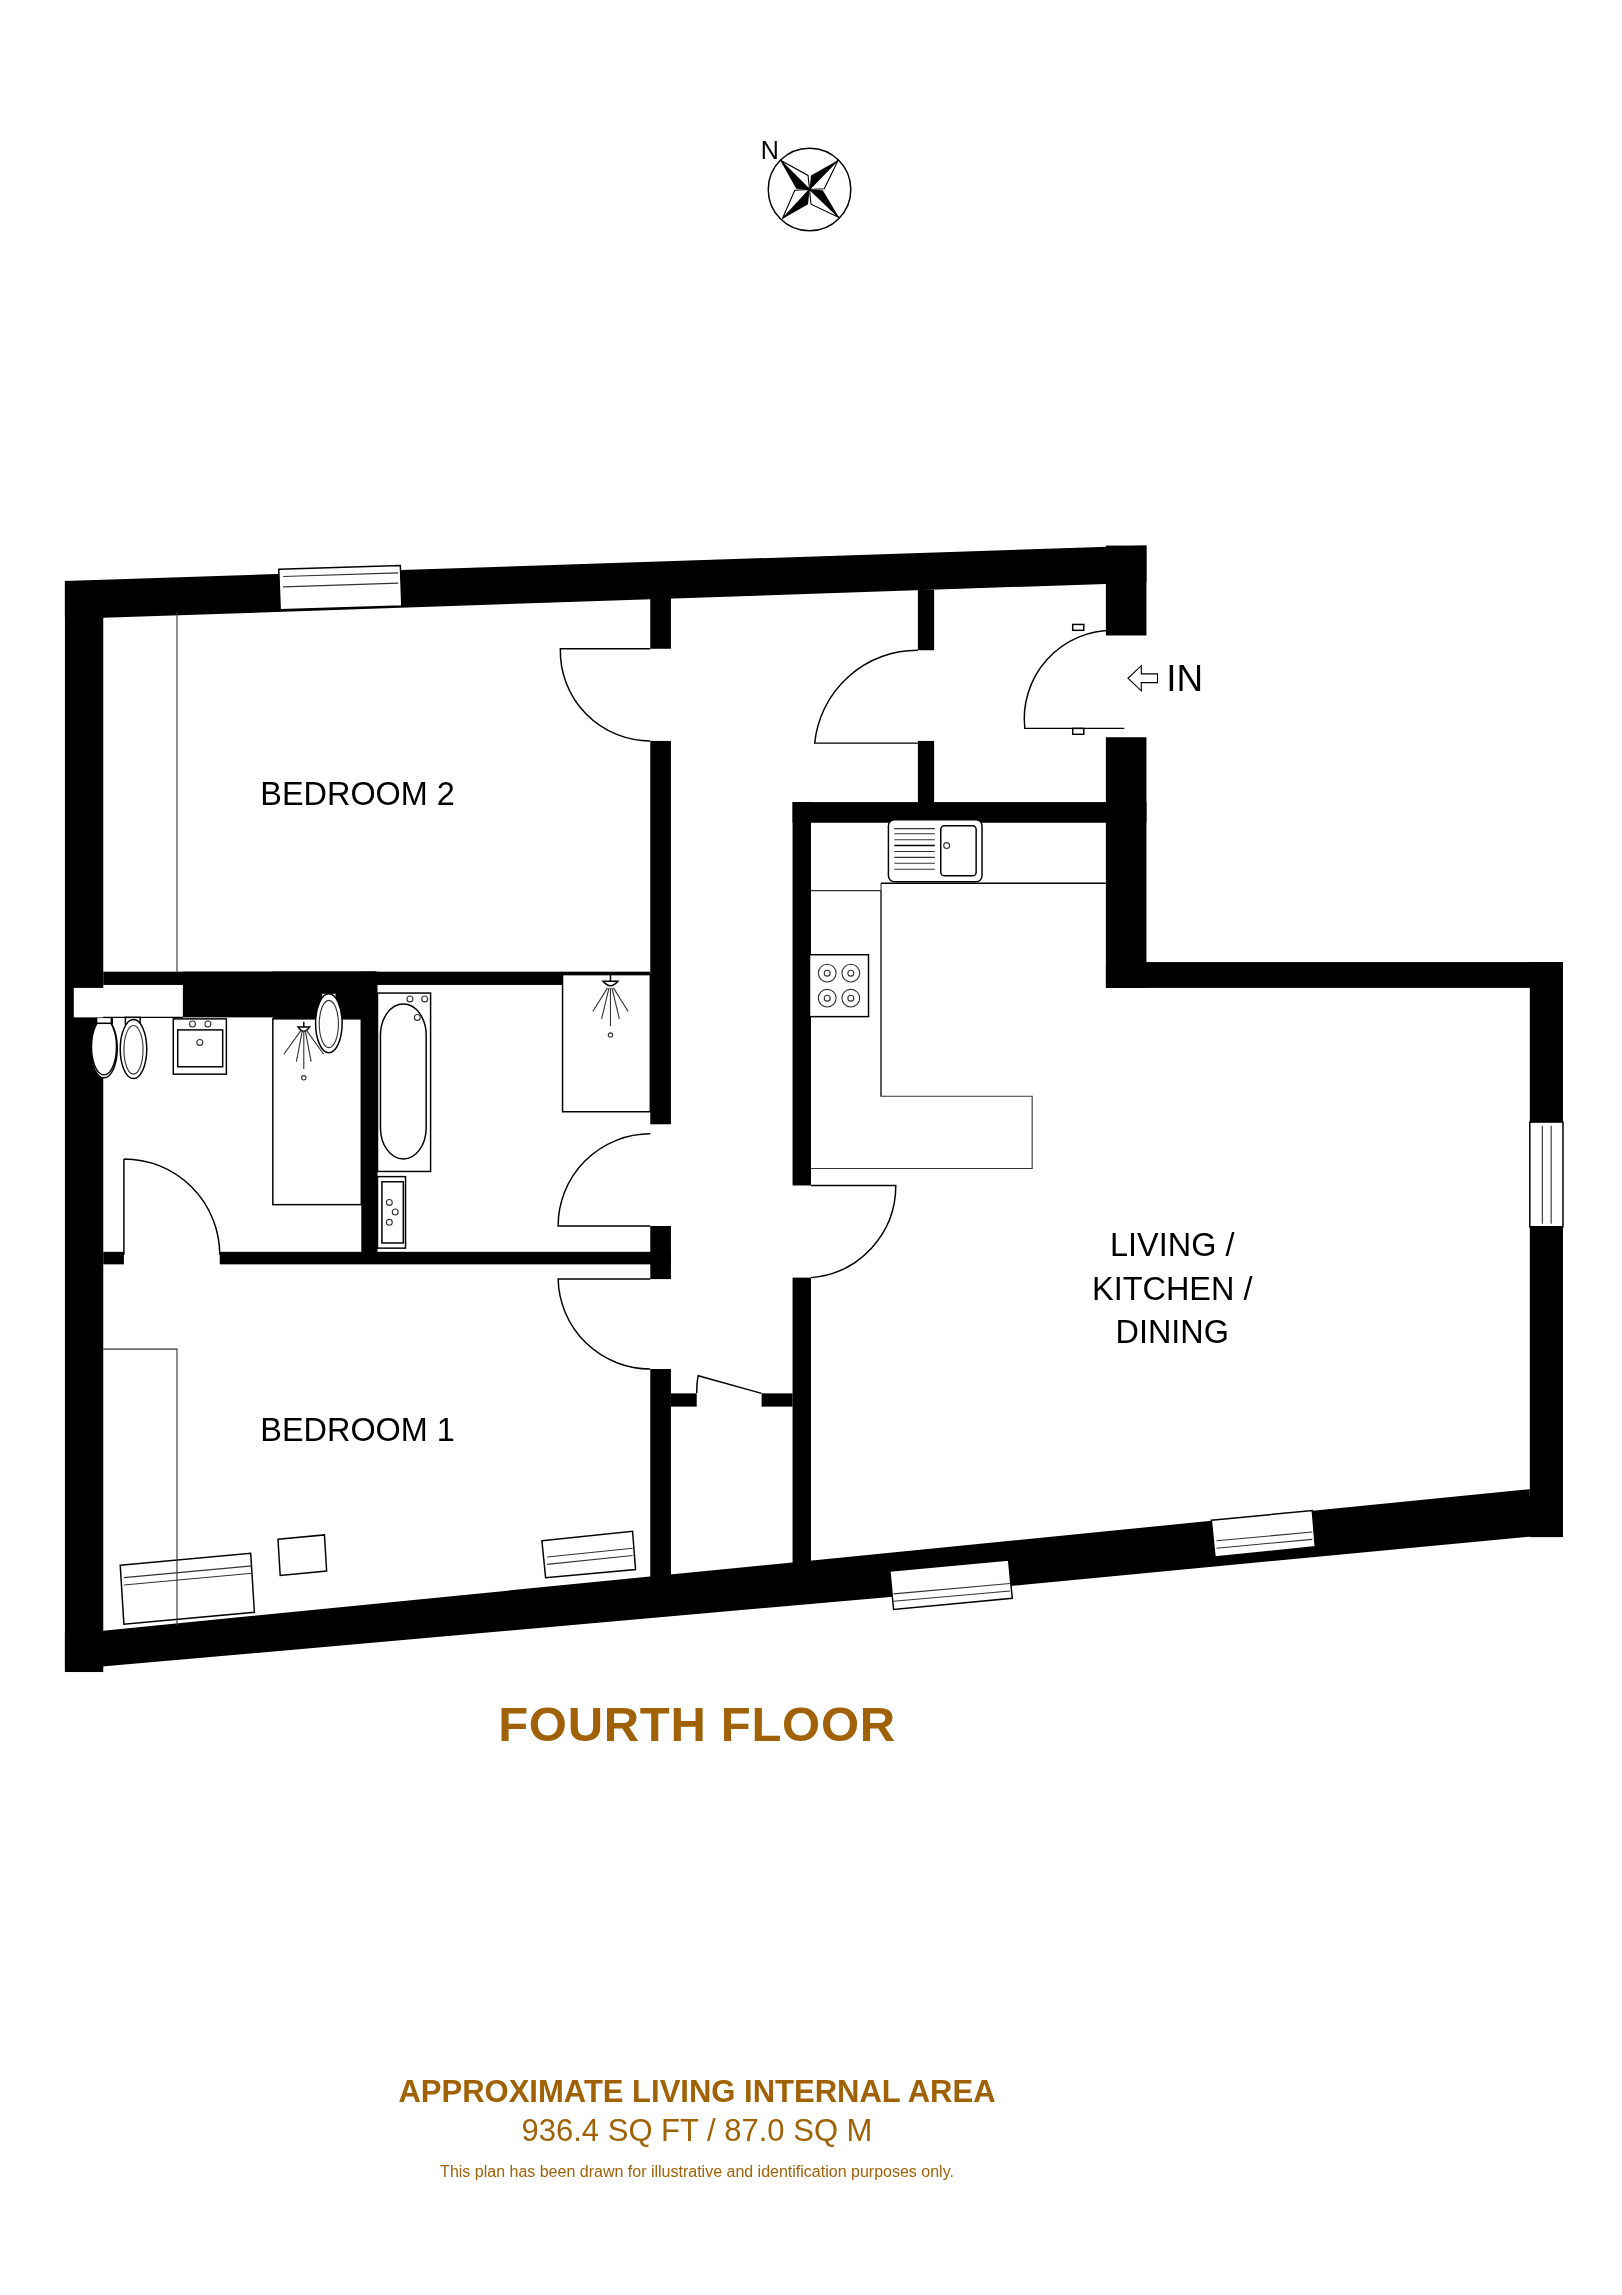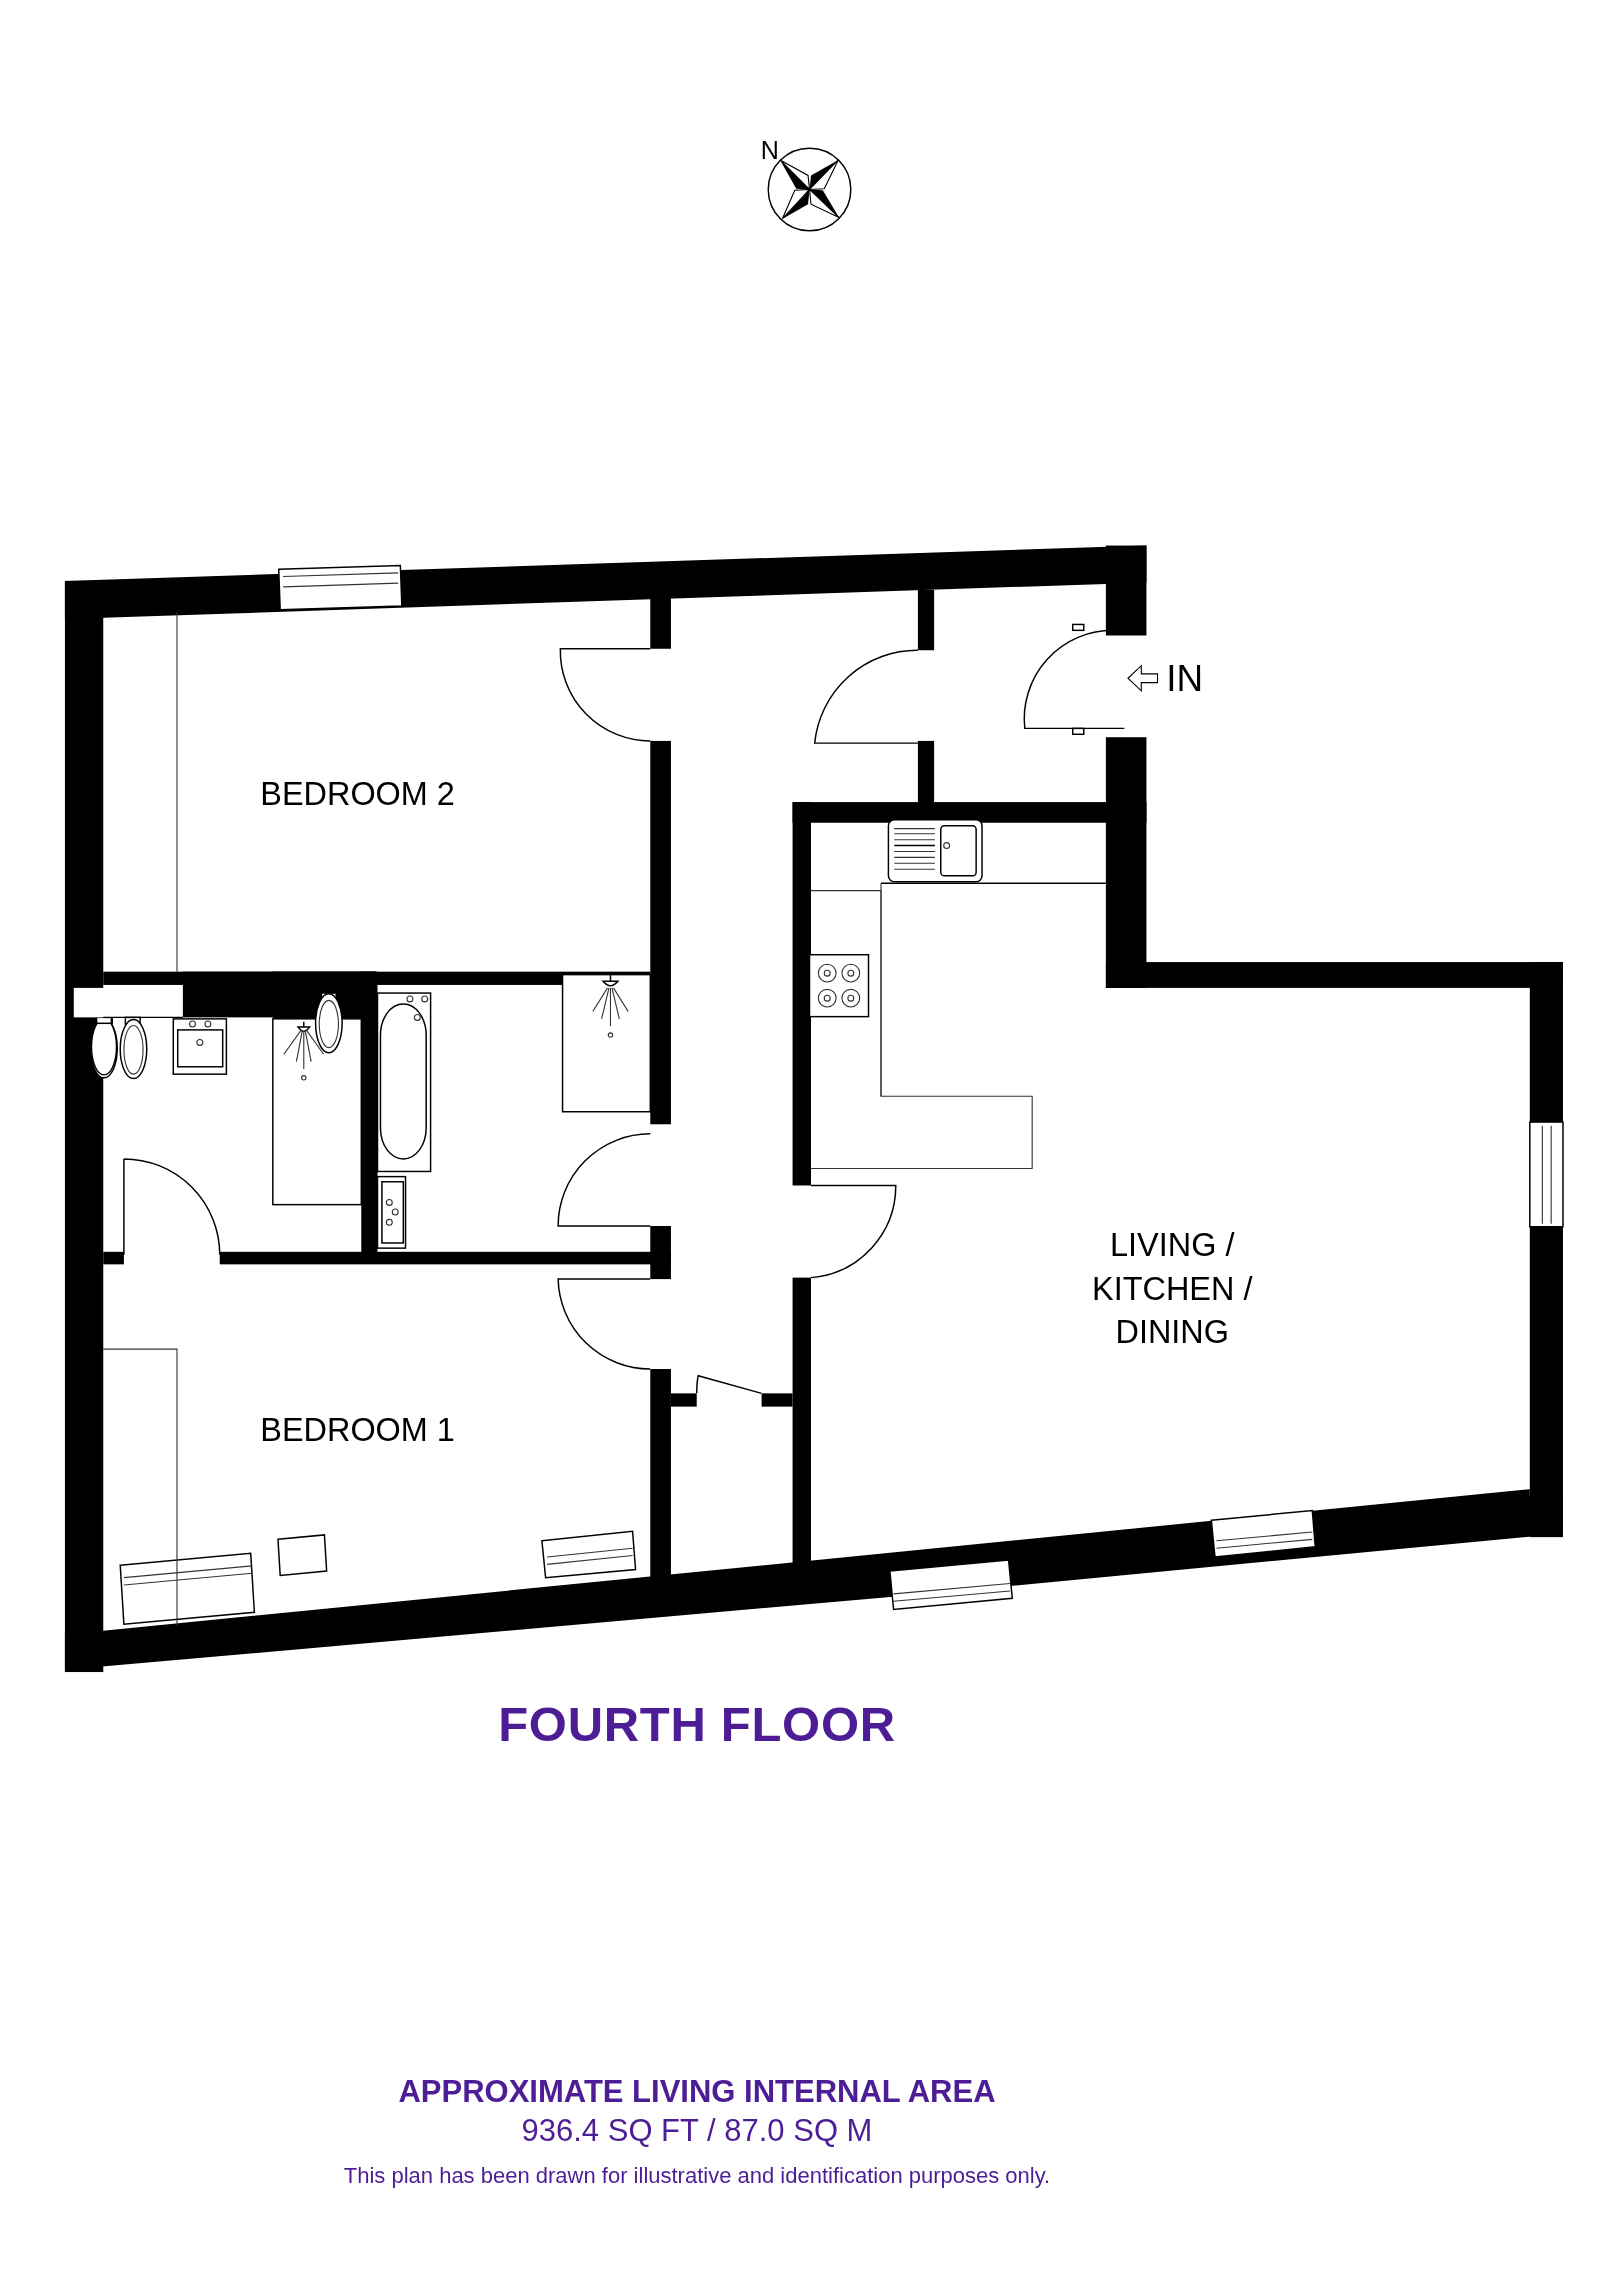--- a/index.html
+++ b/index.html
@@ -3,25 +3,25 @@
 <meta charset="utf-8">
 <style>
   html, body { margin: 0; padding: 0; background: #ffffff; }
   body { width: 1622px; height: 2295px; position: relative; overflow: hidden; font-family: "Liberation Sans", sans-serif; }
   #plan { position: absolute; left: 0; top: 0; width: 1622px; height: 2295px; }
   .wall { fill: #000; }
   .fixture { fill: #fff; stroke: #000; stroke-width: 2; }
   .line { fill: none; stroke: #000; stroke-width: 2; }
   .thin { fill: none; stroke: #333; stroke-width: 1.5; }
   .room-label { font-family: "Liberation Sans", sans-serif; font-size: 44px; fill: #000; }
-  .footer { position: absolute; left: 0; width: 1394px; text-align: center; color: #4c1d95; }
+  .footer { position: absolute; left: 0; width: 1394px; text-align: center; color: #a16207; }
   .floor-title { top: 1696px; font-size: 49px; font-weight: bold; letter-spacing: 0.7px; }
   .area-heading { top: 2074px; font-size: 31px; font-weight: bold; }
   .area-value { top: 2113px; font-size: 31px; font-weight: normal; }
-  .disclaimer { top: 2163px; font-size: 22px; }
+  .disclaimer { top: 2163px; font-size: 16px; }
 </style>
 </head>
 <body>
 
 <svg id="plan" viewBox="0 0 2200 3113" xmlns="http://www.w3.org/2000/svg">
 
   <g>
     <text x="1032" y="215" font-size="34" font-family="Liberation Sans, sans-serif">N</text>
     <circle cx="1098" cy="257" r="56" class="line"></circle>
     <polygon points="1058,217 1098,257 1080,256" fill="#000"></polygon>

